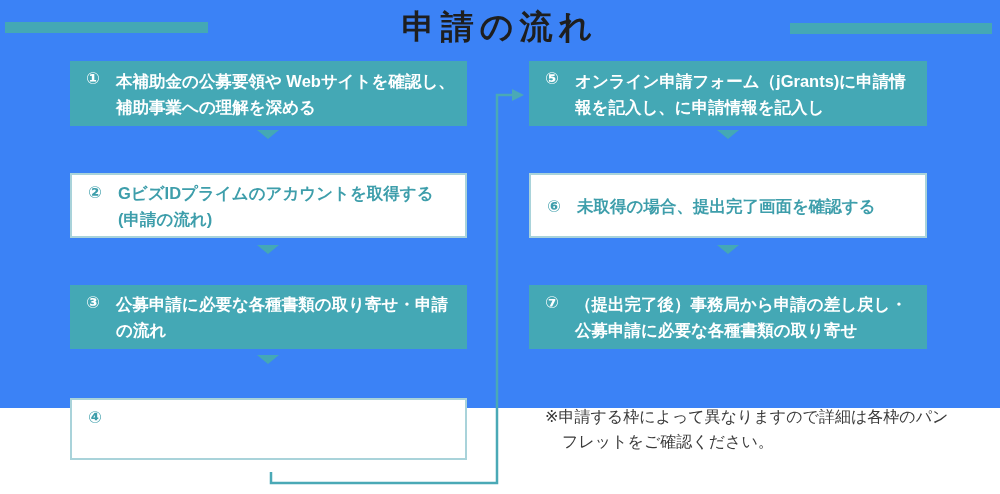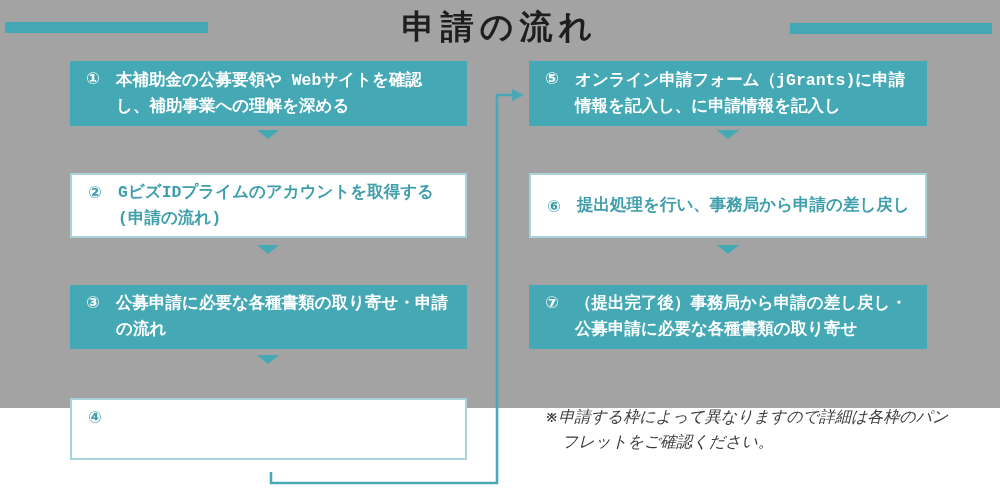--- a/index.html
+++ b/index.html
@@ -6,42 +6,42 @@
     --teal:#44A8B5;
     --teal-border:#A9D3DA;
     --teal-text:#3E9EAB;
     --title-text:#1E1E1E;
     --note-text:#3A3A3A;
     --connector:#4AA9B6;
   }
   *{margin:0;padding:0;box-sizing:border-box;}
   html,body{width:1000px;height:494px;background:#ffffff;overflow:hidden;
     font-family:"Liberation Sans","DejaVu Sans",sans-serif;}
-  .canvas{position:relative;width:1000px;height:408px;background:#a3a3a3;}
+  .canvas{position:relative;width:1000px;height:408px;background:#3b82f6;}
 
   .decor-bar{position:absolute;height:11px;background:var(--teal);}
   .bar-left{left:5px;top:22px;width:203px;}
   .bar-right{left:790px;top:23px;width:202px;}
 
   .page-title{
     position:absolute;left:0;top:5px;width:1000px;
     text-align:center;font-size:33px;font-weight:800;
     letter-spacing:6px;color:var(--title-text);
   }
 
   .step-box{
     position:absolute;display:flex;align-items:center;
     font-weight:700;font-size:16.5px;line-height:26px;
     padding:4px 12px 4px 16px;
   }
   .step-box.filled{background:var(--teal);color:#ffffff;}
   .step-box.outline{background:#ffffff;border:2px solid var(--teal-border);color:var(--teal-text);}
   .step-num{flex:0 0 24px;margin-right:6px;align-self:flex-start;}
   .step-box.single .step-num{align-self:center;}
-  .step-text{flex:1 1 auto;font-family:Liberation Mono, monospace;}
+  .step-text{flex:1 1 auto;}
 
   .col-l{left:70px;width:397px;}
   .col-r{left:529px;width:398px;}
   .row1{top:61px;height:65px;}
   .row2{top:173px;height:65px;}
   .row3{top:285px;height:64px;}
   .row4{top:398px;height:62px;}
 
   .tri{
     position:absolute;width:0;height:0;
@@ -52,21 +52,21 @@
   .tri-r{left:717px;}
   .tri-y1{top:130px;}
   .tri-y2{top:245px;}
   .tri-y3{top:355px;}
 
   .connector-svg{position:absolute;left:0;top:0;width:1000px;height:494px;pointer-events:none;}
 
   .footnote{
     position:absolute;left:545px;top:404px;width:405px;
     font-size:16px;line-height:25px;color:var(--note-text);
-    text-indent:-17px;padding-left:17px;font-weight:400;font-style:italic;
+    text-indent:-17px;padding-left:17px;font-weight:400;
   }
 </style>
 </head>
 <body>
 
 <div class="canvas">
 
   <div class="decor-bar bar-left"></div>
   <div class="decor-bar bar-right"></div>
 
@@ -95,21 +95,21 @@
   </div>
 
   <div class="step-box filled col-r row1">
     <span class="step-num">⑤</span>
     <span class="step-text">オンライン申請フォーム（jGrants)に申請情報を記入し、に申請情報を記入し</span>
   </div>
   <div class="tri tri-r tri-y1"></div>
 
   <div class="step-box outline single col-r row2">
     <span class="step-num">⑥</span>
-    <span class="step-text">提出処理を行い、事務局から申請の差し戻し</span>
+    <span class="step-text">未取得の場合、提出完了画面を確認する</span>
   </div>
   <div class="tri tri-r tri-y2"></div>
 
   <div class="step-box filled col-r row3">
     <span class="step-num">⑦</span>
     <span class="step-text">（提出完了後）事務局から申請の差し戻し・公募申請に必要な各種書類の取り寄せ</span>
   </div>
 
   <svg class="connector-svg" viewBox="0 0 1000 494">
     <path d="M271 472 L271 483 L497 483 L497 95 L512 95" fill="none" stroke="#4AA9B6" stroke-width="2.5"></path>

